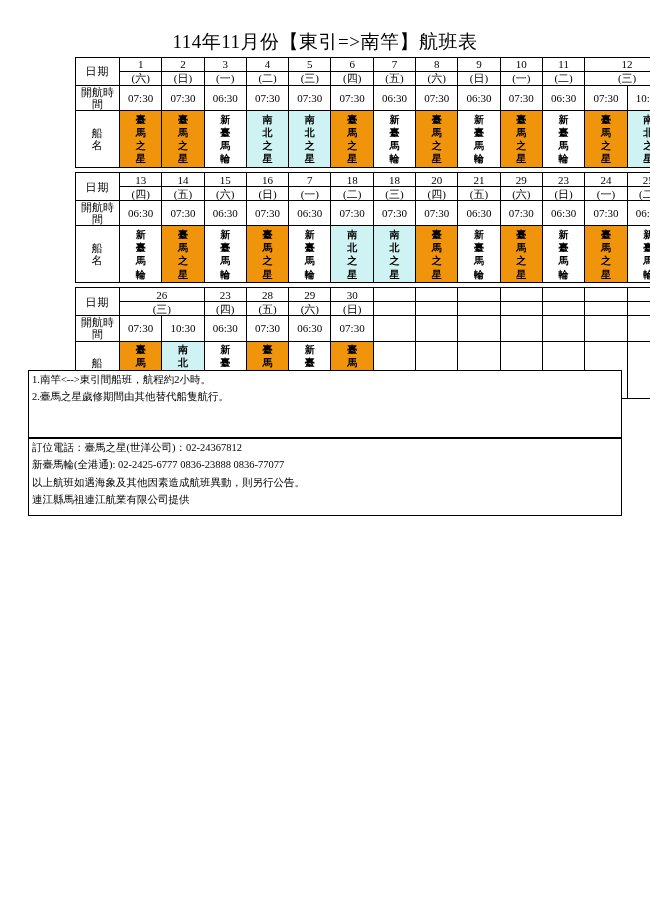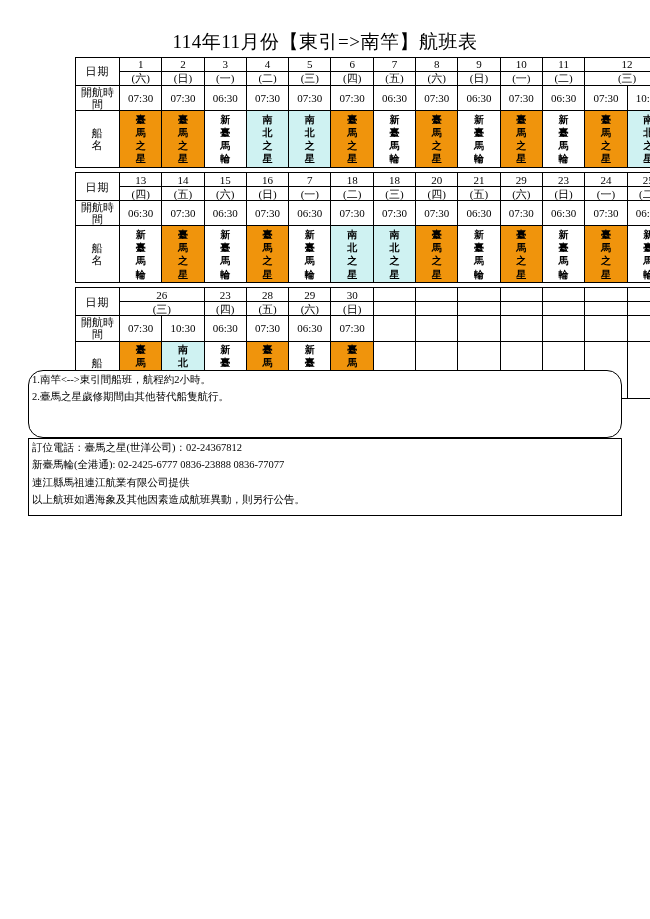--- a/index.html
+++ b/index.html
@@ -83,21 +83,21 @@
   .c-cyan{background:#CFF2F2 !important;}
 
   
   .notebox{
     position:absolute;left:28px;width:594px;
     border:1px solid #000;
     box-sizing:border-box;
     background:#fff;
     font-family:"Liberation Serif","DejaVu Serif",serif;
   }
-  #notes-a{top:370px;height:68px;border-radius:15px;}
+  #notes-a{top:370px;height:68px;}
   #notes-b{top:438px;height:78px;}
   .notebox p{
     margin:0;
     padding:1px 3px 0 3px;
     font-size:10.5px;
     line-height:1.55;
     white-space:nowrap;
   }
   .indent{padding-left:40px;}
 </style>
@@ -544,17 +544,17 @@
       </tbody>
   </table>
 
   <div class="notebox" id="notes-a">
       <p>1.南竿&lt;--&gt;東引間船班，航程約2小時。</p>
       <p>2.臺馬之星歲修期間由其他替代船隻航行。</p>
     </div>
   <div class="notebox" id="notes-b">
       <p>訂位電話：臺馬之星(世洋公司)：02-24367812</p>
       <p class="indent">新臺馬輪(全港通): 02-2425-6777  0836-23888  0836-77077</p>
+      <p>以上航班如遇海象及其他因素造成航班異動，則另行公告。</p>
       <p>連江縣馬祖連江航業有限公司提供</p>
-      <p>以上航班如遇海象及其他因素造成航班異動，則另行公告。</p>
     </div>
 
 </div>
 
 </body></html>

